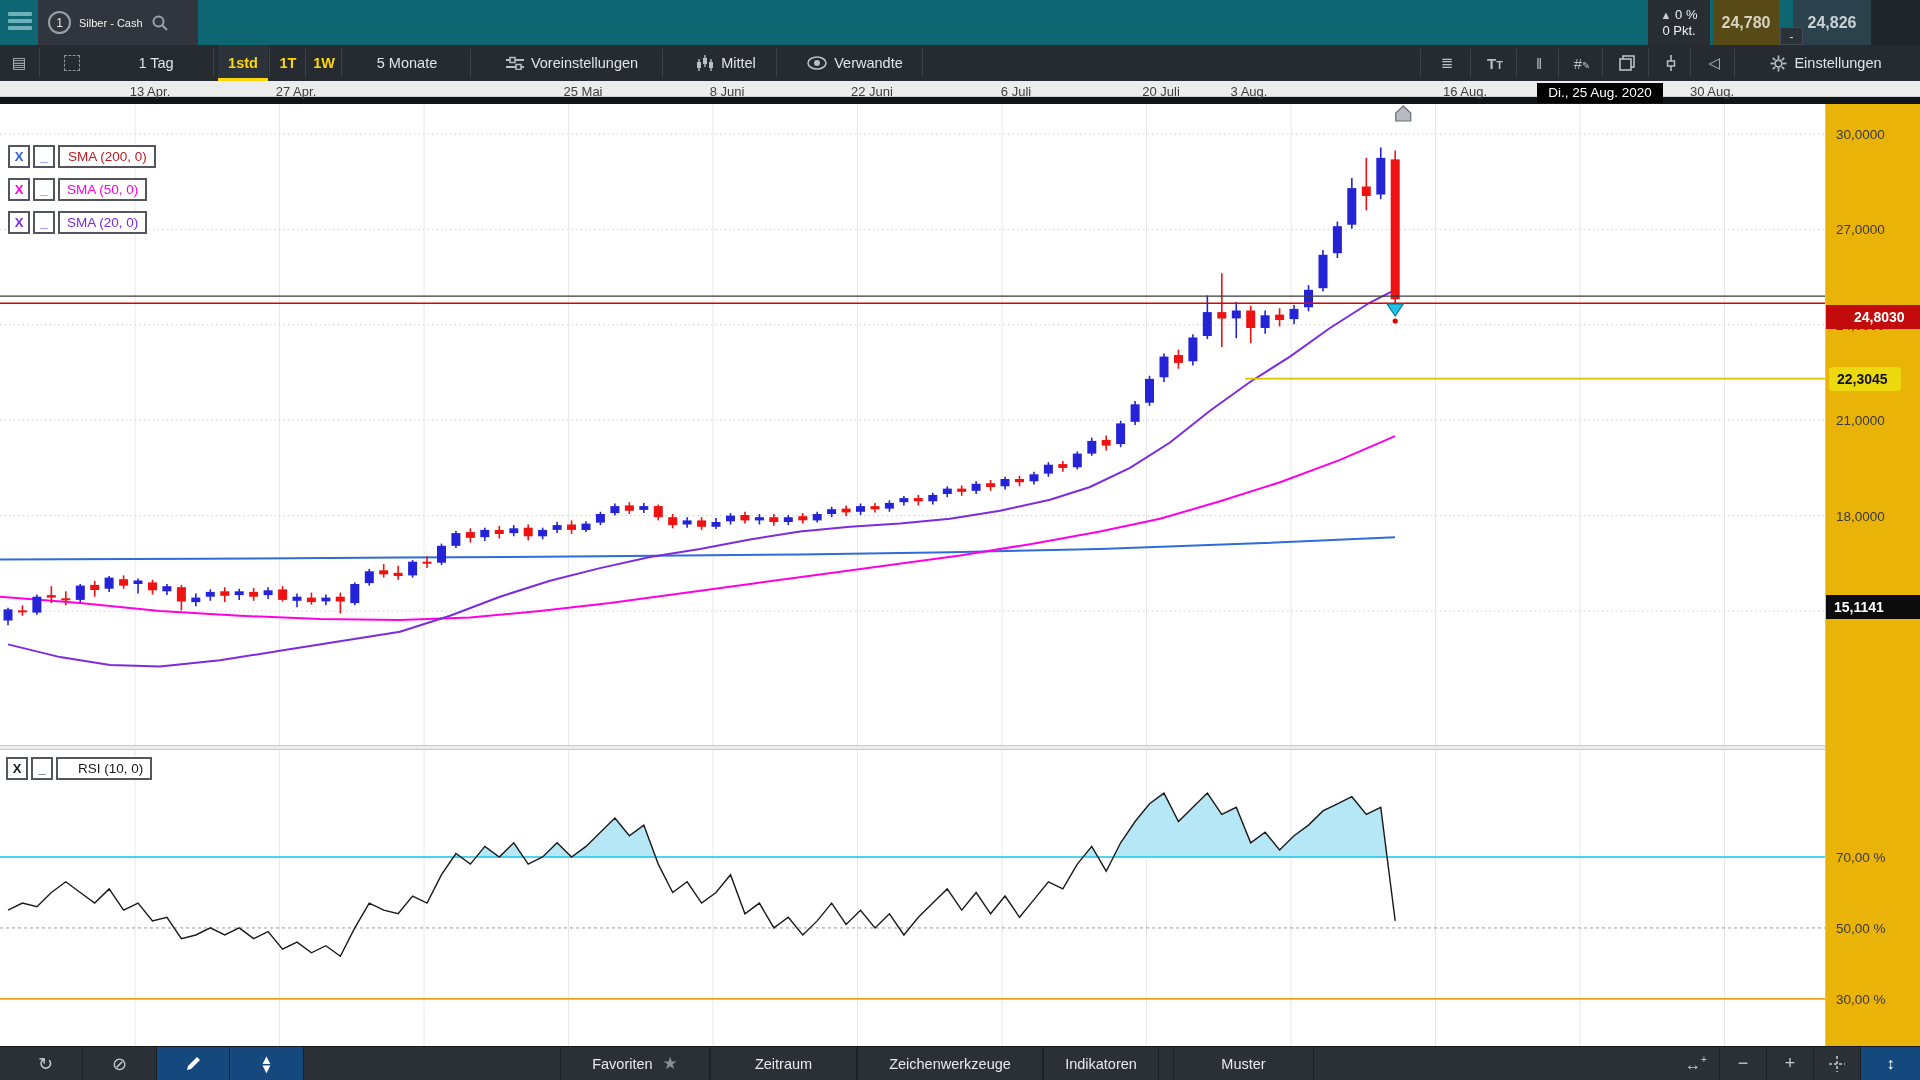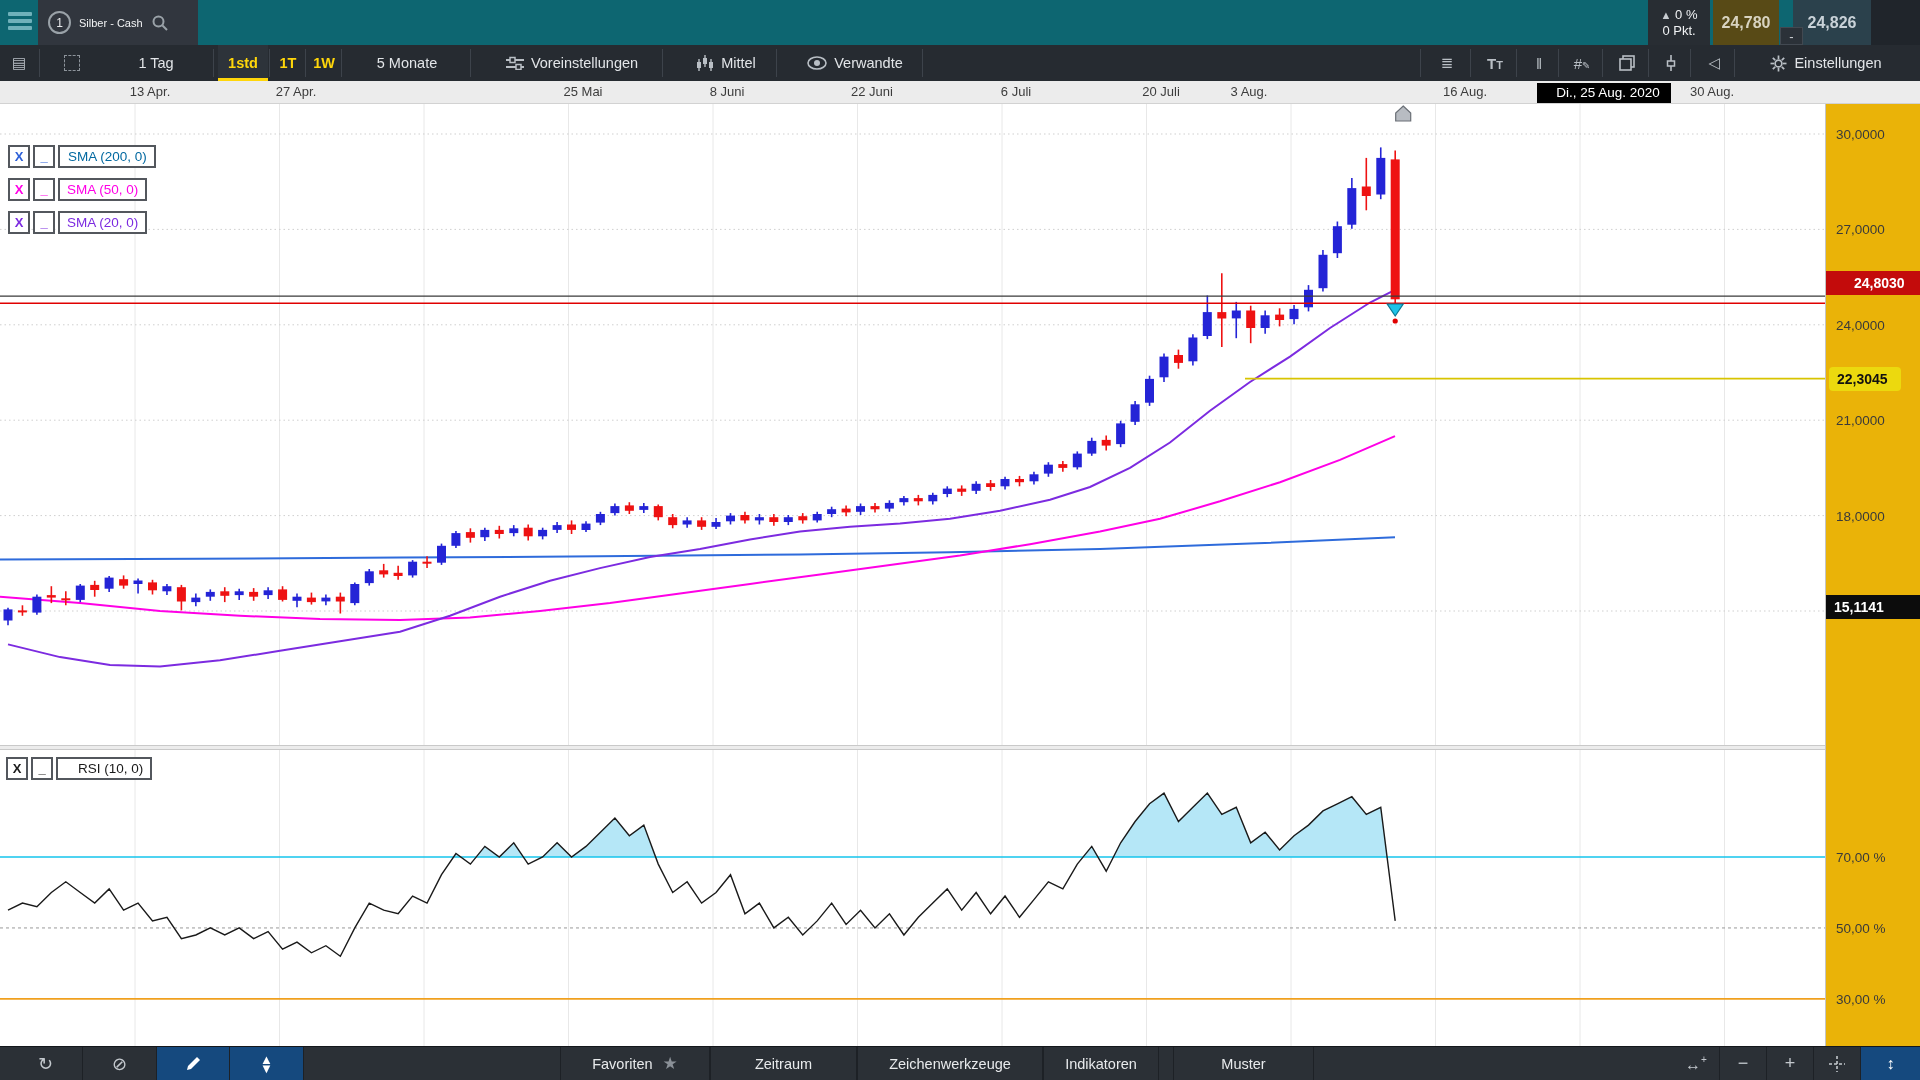--- a/index.html
+++ b/index.html
@@ -20,23 +20,23 @@
   #min-tab{left:1780px;top:27px;width:23px;height:18px;background:#2b3138;border:1px solid #424951;color:#cfd3d7;font-size:13px;display:flex;align-items:center;justify-content:center;box-sizing:border-box;}
   
   #toolbar{left:0;top:45px;width:1920px;height:36px;background:#262b31;border-bottom:1px solid #121519;}
   .tb{position:absolute;top:0;height:36px;display:flex;align-items:center;justify-content:center;color:#e2e5e8;font-size:14.5px;gap:7px;cursor:pointer;}
   .tb-sep{position:absolute;top:4px;height:28px;width:1px;background:#3d434b;}
   .yellow{color:#ffd60a;font-weight:bold;}
   .active-int{box-shadow:inset 0 -3px 0 #ffd60a;background:#2d333a;}
   .ticon{color:#b9bfc5;font-size:15px;}
   svg.icon{display:block;}
   
-  #datestrip{left:0;top:81px;width:1920px;height:23px;background:#ececec;border-bottom:1px solid #d2d2d2;box-sizing:border-box;}
+  #datestrip{left:0;top:81px;width:1920px;height:16px;background:#ececec;border-bottom:1px solid #d2d2d2;box-sizing:border-box;}
   .datelabel{position:absolute;top:3px;transform:translateX(-50%);color:#3c3c3c;font-size:13px;white-space:nowrap;}
-  #datebadge{position:absolute;left:1537px;top:1.5px;width:126px;height:20px;background:#000;color:#fff;font-size:13.5px;display:flex;align-items:center;justify-content:center;padding-left:8px;}
+  #datebadge{position:absolute;left:1537px;top:1.5px;width:126px;height:20px;background:#000;color:#fff;font-size:13.5px;display:flex;align-items:center;justify-content:center;}
   
   #mainpanel{left:0;top:104px;width:1825px;height:641px;background:#fff;overflow:hidden;}
   #panelsep{left:0;top:745px;width:1825px;height:5px;background:#ececec;border-top:1px solid #c9c9c9;border-bottom:1px solid #c9c9c9;box-sizing:border-box;}
   #rsipanel{left:0;top:750px;width:1825px;height:296px;background:#fff;overflow:hidden;}
   
   #axisstrip{left:1825px;top:104px;width:95px;height:942px;background:#eab308;border-left:1px solid #c4c4c4;box-sizing:border-box;}
   .ptick{position:absolute;left:10px;transform:translateY(-50%);color:#3a3a3a;font-size:13.5px;}
   .badge{position:absolute;left:0;width:95px;height:24px;display:flex;align-items:center;justify-content:flex-start;padding-left:8px;box-sizing:border-box;font-size:14px;font-weight:bold;}
   #badge-red{background:#c30b0b;color:#fff;}
   #badge-yellow{background:#ecd90e;color:#111;width:72px;border-radius:4px;}
@@ -456,21 +456,21 @@
       <line x1="0" y1="107" x2="1825" y2="107" stroke="#14c4ec" stroke-width="1.6"></line>
       <line x1="0" y1="177.95" x2="1825" y2="177.95" stroke="#9a9a9a" stroke-width="1" stroke-dasharray="3,3"></line>
       <line x1="0" y1="248.9" x2="1825" y2="248.9" stroke="#f0a01e" stroke-width="1.6"></line>
       <path d="M 8,160.2 L 22.45,153.1 L 36.9,156.7 L 51.349999999999994,142.5 L 65.8,131.8 L 80.25,142.5 L 94.69999999999999,153.1 L 109.14999999999999,138.9 L 123.6,160.2 L 138.04999999999998,153.1 L 152.5,170.9 L 166.95,167.3 L 181.39999999999998,188.6 L 195.85,185.0 L 210.29999999999998,177.9 L 224.75,185.0 L 239.2,177.9 L 253.64999999999998,188.6 L 268.09999999999997,181.5 L 282.55,199.2 L 297,192.1 L 311.45,202.8 L 325.9,195.7 L 340.34999999999997,206.3 L 354.79999999999995,177.9 L 369.25,153.1 L 383.7,160.2 L 398.15,163.8 L 412.59999999999997,146.0 L 427.04999999999995,153.1 L 441.5,124.7 L 455.95,103.5 L 470.4,114.1 L 484.84999999999997,96.4 L 499.29999999999995,107.0 L 513.75,92.8 L 528.1999999999999,114.1 L 542.65,107.0 L 557.1,92.8 L 571.55,107.0 L 586,96.4 L 600.4499999999999,82.2 L 614.9,68.0 L 629.35,85.7 L 643.8,75.1 L 658.25,114.1 L 672.6999999999999,142.5 L 687.15,131.8 L 701.5999999999999,153.1 L 716.05,142.5 L 730.5,124.7 L 744.9499999999999,163.8 L 759.4,153.1 L 773.8499999999999,177.9 L 788.3,167.3 L 802.75,185.0 L 817.1999999999999,170.9 L 831.65,153.1 L 846.0999999999999,174.4 L 860.55,160.2 L 875,177.9 L 889.4499999999999,163.8 L 903.9,185.0 L 918.3499999999999,167.3 L 932.8,153.1 L 947.25,138.9 L 961.6999999999999,160.2 L 976.15,142.5 L 990.5999999999999,163.8 L 1005.05,146.0 L 1019.5,167.3 L 1033.95,149.6 L 1048.3999999999999,131.8 L 1062.85,138.9 L 1077.3,114.1 L 1091.75,96.4 L 1106.2,121.2 L 1120.6499999999999,92.8 L 1135.1,71.5 L 1149.55,53.8 L 1164,43.1 L 1178.45,71.5 L 1192.8999999999999,57.3 L 1207.35,43.1 L 1221.8,64.4 L 1236.25,57.3 L 1250.7,92.8 L 1265.1499999999999,82.2 L 1279.6,99.9 L 1294.05,85.7 L 1308.5,75.1 L 1322.95,60.9 L 1337.3999999999999,53.8 L 1351.85,46.7 L 1366.3,64.4 L 1380.75,57.3 L 1395.1999999999998,170.9" fill="none" stroke="#1a1a1a" stroke-width="1.4"></path>
     </svg></div>
 
 <div id="legend-main">
     <div class="legendrow" style="left: 8px; top: 145px;">
       <div class="lgbox lgx" style="color:#2e61d9;">X</div>
       <div class="lgbox lgd" style="color:#2e61d9;">_</div>
-      <div class="lgbox lgl" style="color:#0369a1;padding-left:8px;">SMA (200, 0)</div>
+      <div class="lgbox lgl" style="color:#b91c1c;padding-left:8px;">SMA (200, 0)</div>
     </div>
     <div class="legendrow" style="left: 8px; top: 178px;">
       <div class="lgbox lgx" style="color:#ff00e6;">X</div>
       <div class="lgbox lgd" style="color:#ff00e6;">_</div>
       <div class="lgbox lgl" style="color:#ff00e6;">SMA (50, 0)</div>
     </div>
     <div class="legendrow" style="left: 8px; top: 211px;">
       <div class="lgbox lgx" style="color:#7c2be0;">X</div>
       <div class="lgbox lgd" style="color:#7c2be0;">_</div>
       <div class="lgbox lgl" style="color:#7c2be0;">SMA (20, 0)</div>
@@ -483,21 +483,21 @@
 </div>
 
 <div id="axisstrip" class="abs">
   <div id="price-ticks">
       <div class="ptick" style="top: 30px;">30,0000</div>
       <div class="ptick" style="top: 125.4px;">27,0000</div>
       <div class="ptick" style="top: 220.8px;">24,0000</div>
       <div class="ptick" style="top: 316.2px;">21,0000</div>
       <div class="ptick" style="top: 411.6px;">18,0000</div>
     </div>
-  <div id="badge-red" class="badge" style="top: 167px; padding-left: 28px;">24,8030</div>
+  <div id="badge-red" class="badge" style="top: 201px; padding-left: 28px;">24,8030</div>
   <div id="badge-yellow" class="badge" style="top: 262.717px; left: 3px;">22,3045</div>
   <div id="badge-black" class="badge" style="top: 491.372px;">15,1141</div>
   <div id="rsi-ticks">
       <div class="ptick" style="top: 753px;">70,00 %</div>
       <div class="ptick" style="top: 823.95px;">50,00 %</div>
       <div class="ptick" style="top: 894.9px;">30,00 %</div>
     </div>
 </div>
 
 <div id="bottombar" class="abs">

